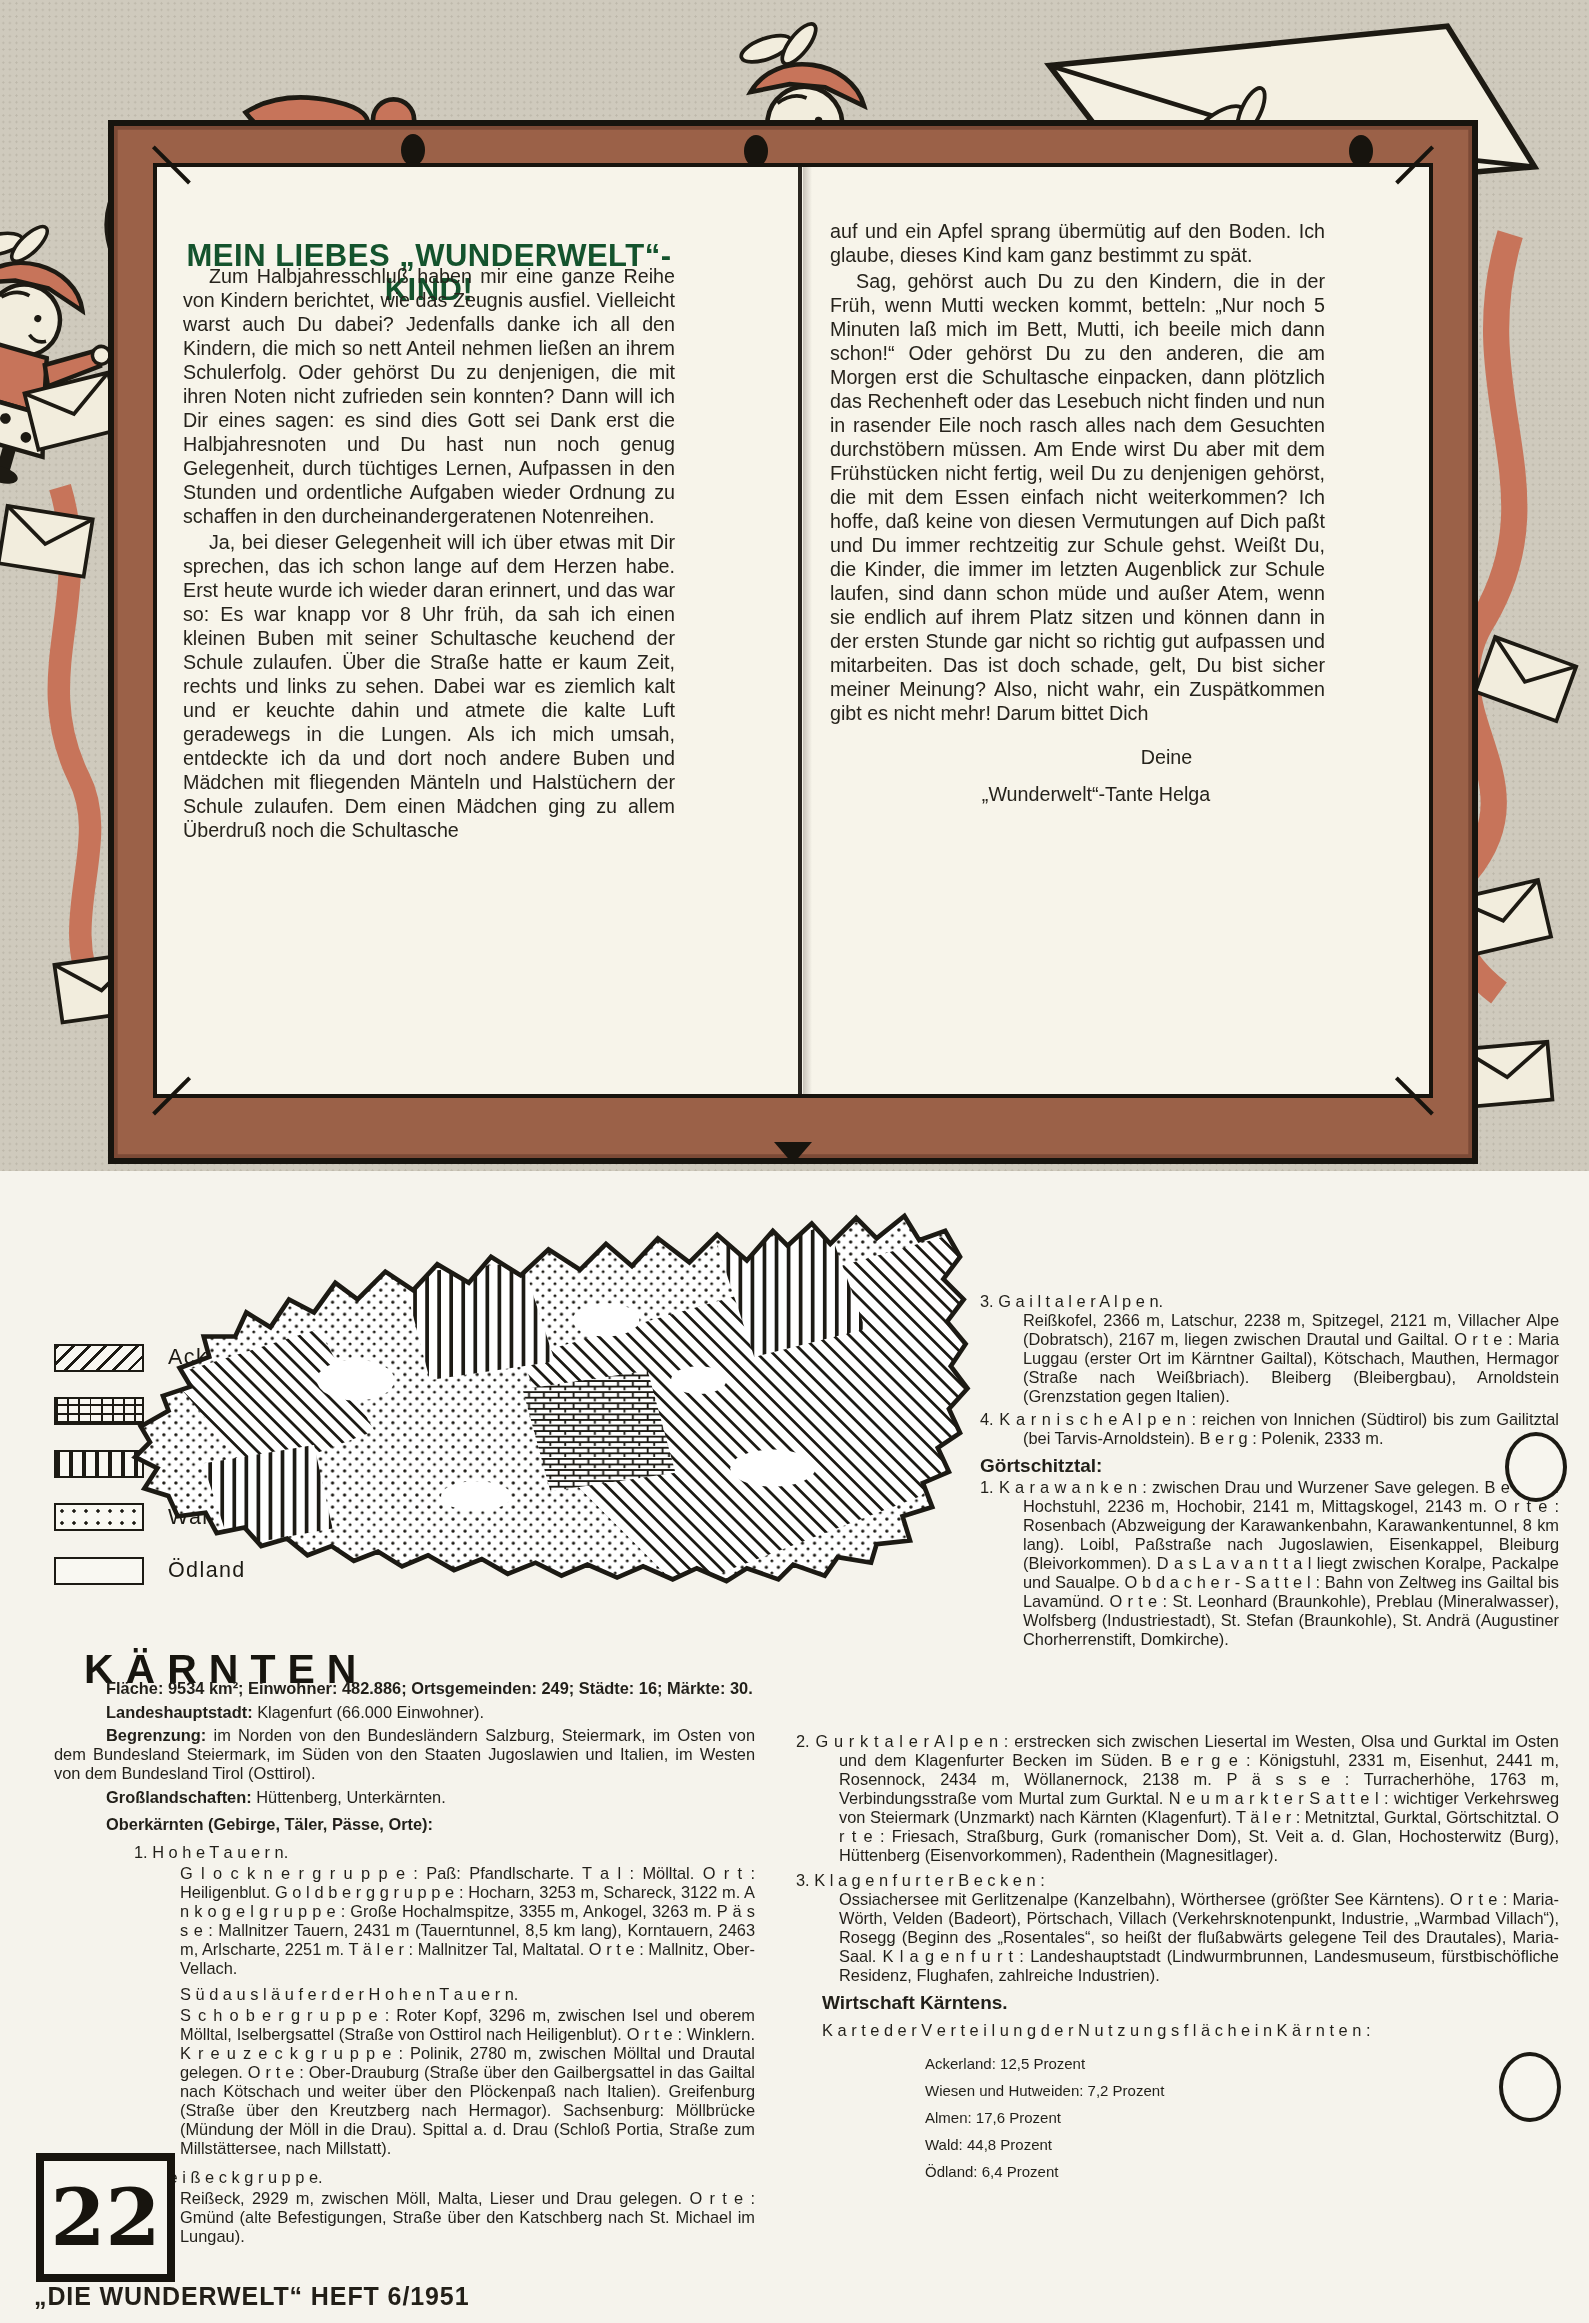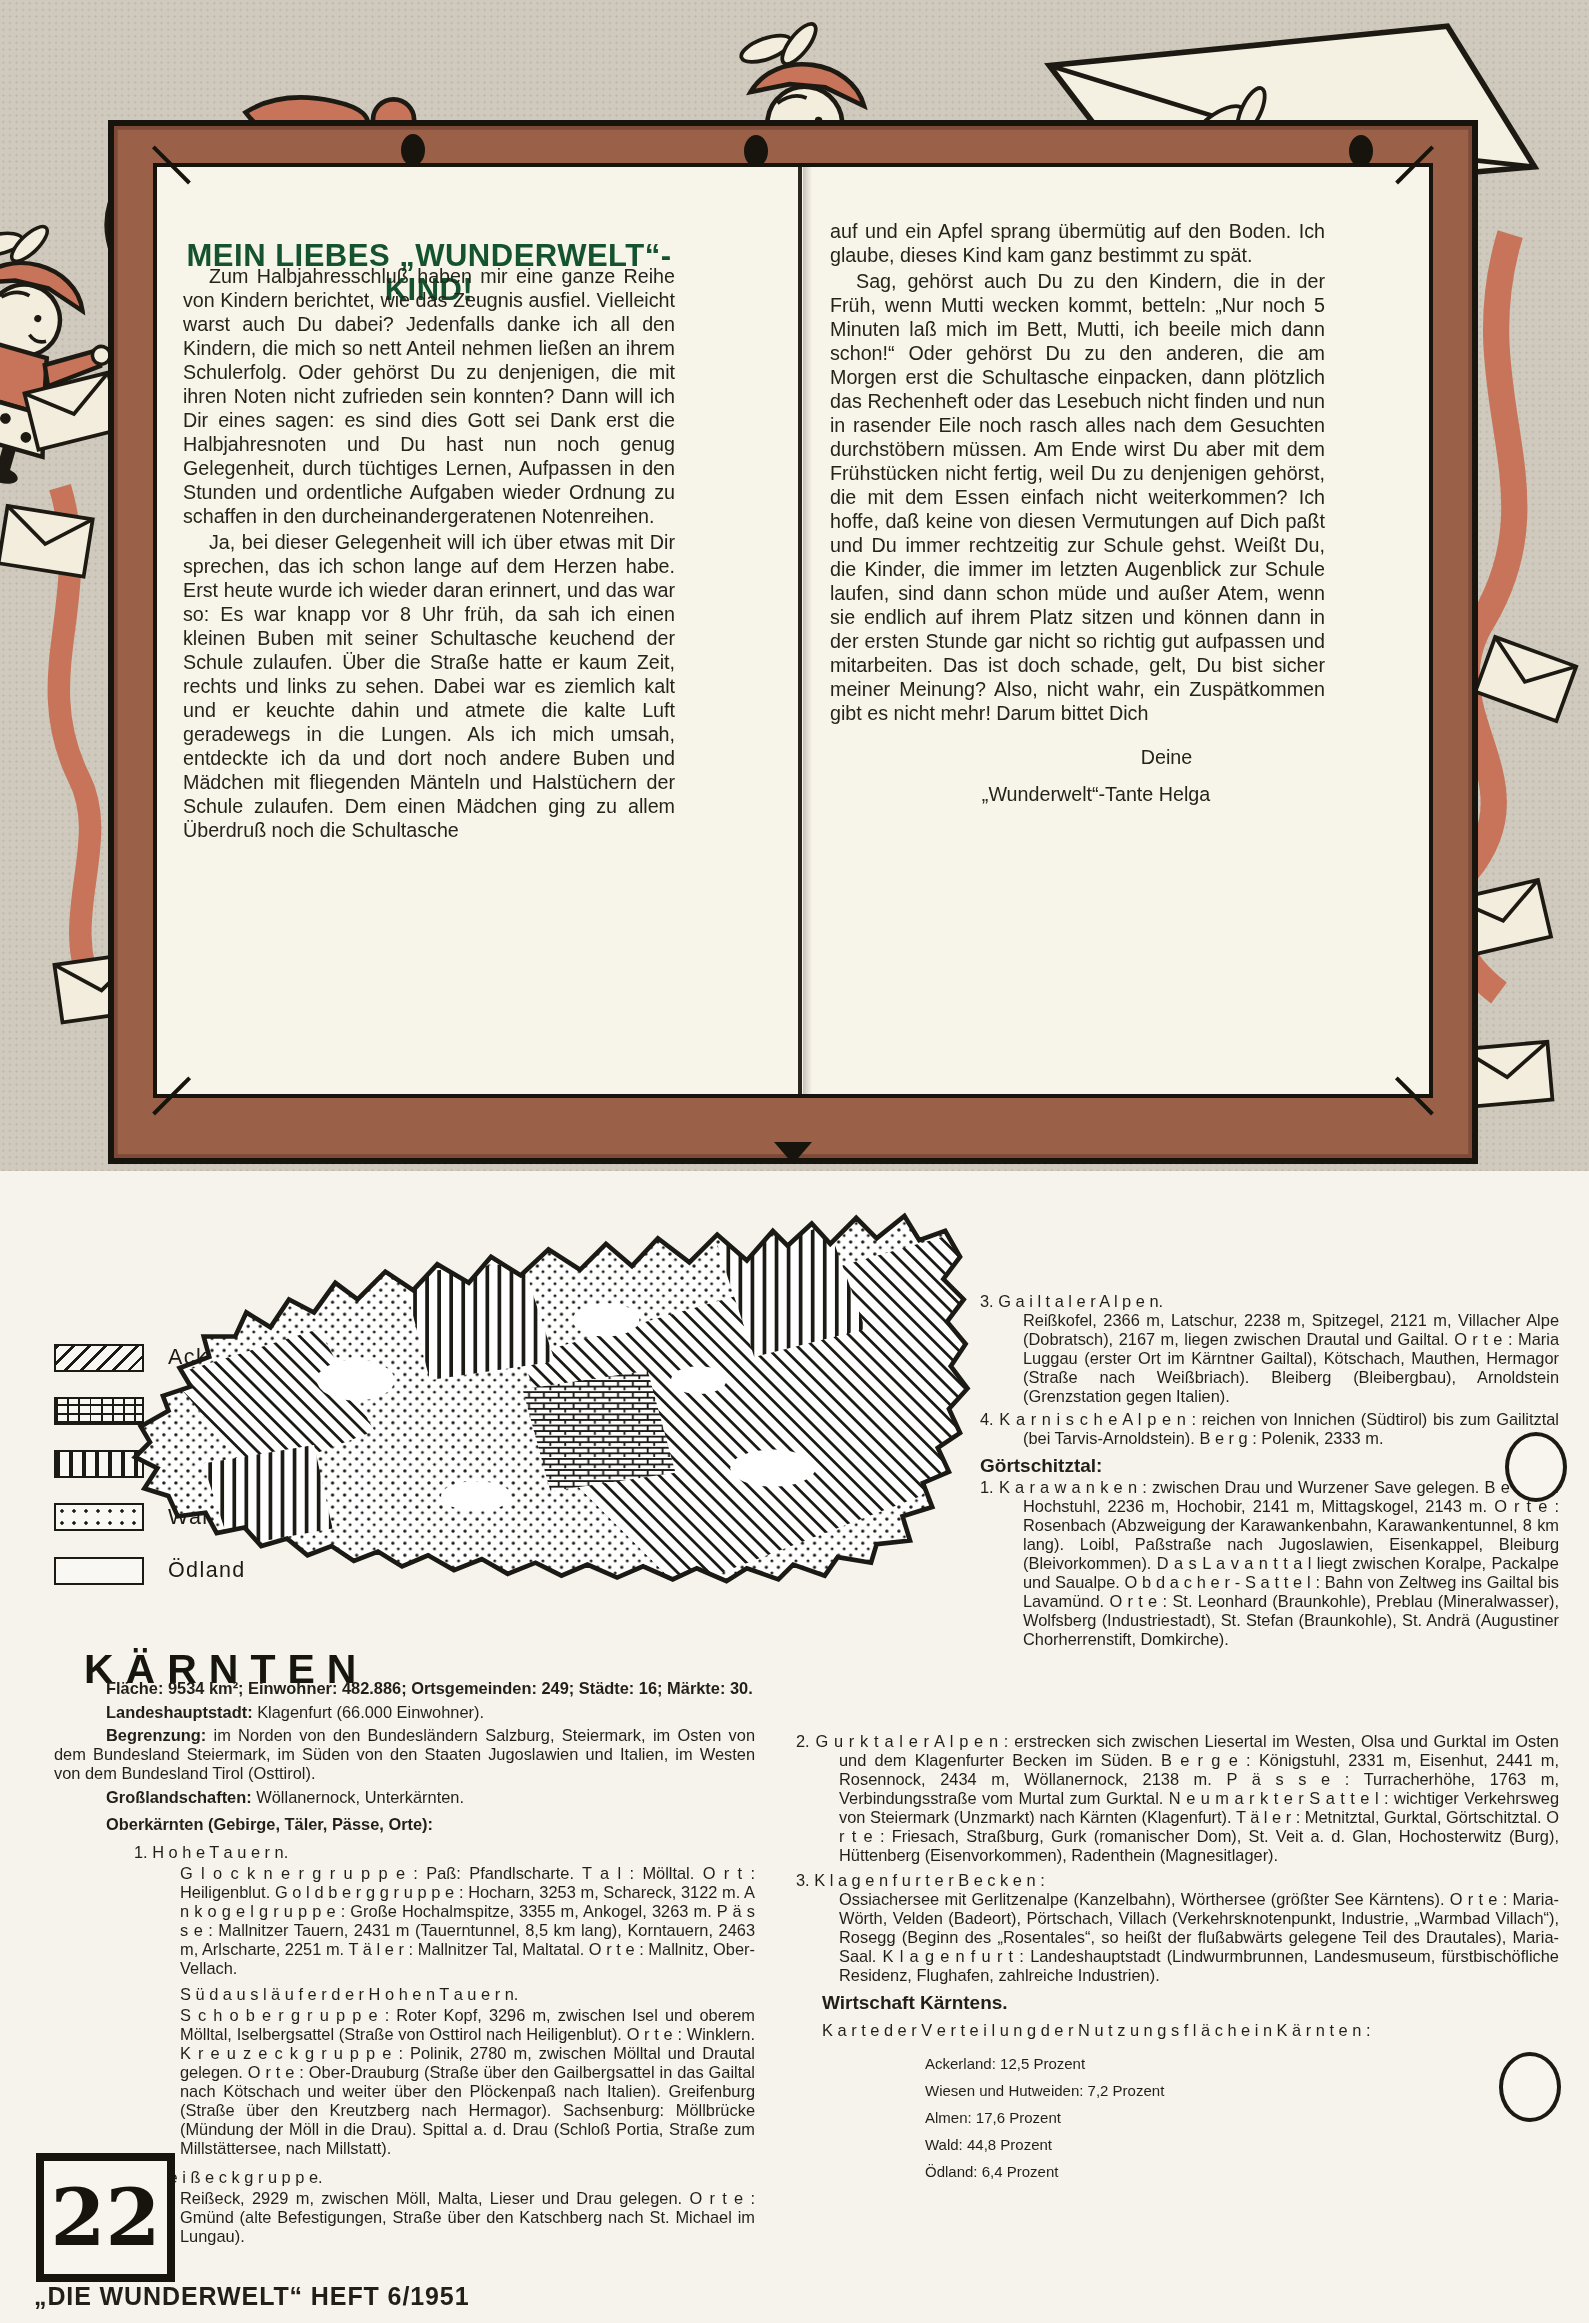--- a/index.html
+++ b/index.html
@@ -246,21 +246,21 @@
         <path d="M18,255 L48,238 L42,222 L72,212 L60,192 L92,180 L86,158 L120,158 L132,132 L158,148 L178,118 L205,132 L228,100 L252,118 L282,88 L312,108 L338,80 L372,100 L396,72 L428,92 L458,64 L492,86 L520,58 L548,82 L576,52 L610,78 L640,48 L672,76 L700,44 L716,60 L742,36 L762,58 L790,30 L812,52 L842,28 L858,54 L886,44 L902,72 L884,96 L906,118 L888,142 L908,166 L892,190 L910,214 L890,236 L902,262 L878,278 L890,304 L862,316 L872,342 L840,352 L848,378 L812,382 L806,402 L770,396 L756,416 L722,404 L706,420 L672,408 L650,422 L618,408 L592,420 L560,406 L532,418 L500,404 L472,416 L444,402 L414,414 L386,398 L356,410 L328,394 L300,406 L274,390 L248,400 L224,384 L198,394 L176,376 L148,384 L130,364 L100,370 L88,348 L58,352 L48,330 L22,322 L36,300 L12,288 L28,272 Z" fill="none" stroke="#1c1a14" stroke-width="5"></path>
       </svg>
     </div>
 
     <h2 id="geo-title">KÄRNTEN</h2>
 
     <div id="geo-left">
       <p class="facts b">Fläche: 9534 km²; Einwohner: 482.886; Ortsgemeinden: 249; Städte: 16; Märkte: 30.</p>
       <p class="facts"><span class="b">Landeshauptstadt:</span><span> Klagenfurt (66.000 Einwohner).</span></p>
       <p class="facts"><span class="b">Begrenzung:</span><span> im Norden von den Bundesländern Salzburg, Steiermark, im Osten von dem Bundesland Steiermark, im Süden von den Staaten Jugoslawien und Italien, im Westen von dem Bundesland Tirol (Osttirol).</span></p>
-      <p class="facts"><span class="b">Großlandschaften:</span><span> Wöllanernock, Unterkärnten.</span></p>
+      <p class="facts"><span class="b">Großlandschaften:</span><span> Hüttenberg, Unterkärnten.</span></p>
       <p class="heading-line b">Oberkärnten (Gebirge, Täler, Pässe, Orte):</p>
       <p class="sec-head">1. H o h e  T a u e r n.</p>
       <p class="sec-para">G l o c k n e r g r u p p e :  Paß: Pfandlscharte. T a l :  Mölltal. O r t :  Heiligenblut. G o l d b e r g g r u p p e :  Hocharn, 3253 m, Schareck, 3122 m. A n k o g e l g r u p p e :  Große Hochalmspitze, 3355 m, Ankogel, 3263 m. P ä s s e :  Mallnitzer Tauern, 2431 m (Tauerntunnel, 8,5 km lang), Korntauern, 2463 m, Arlscharte, 2251 m. T ä l e r :  Mallnitzer Tal, Maltatal. O r t e :  Mallnitz, Ober-Vellach.</p>
       <p class="sub-head">S ü d a u s l ä u f e r  d e r  H o h e n  T a u e r n.</p>
       <p class="sec-para">S c h o b e r g r u p p e :  Roter Kopf, 3296 m, zwischen Isel und oberem Mölltal, Iselbergsattel (Straße von Osttirol nach Heiligenblut). O r t e :  Winklern. K r e u z e c k g r u p p e :  Polinik, 2780 m, zwischen Mölltal und Drautal gelegen. O r t e :  Ober-Drauburg (Straße über den Gailbergsattel in das Gailtal nach Kötschach und weiter über den Plöckenpaß nach Italien). Greifenburg (Straße über den Kreutzberg nach Hermagor). Sachsenburg: Möllbrücke (Mündung der Möll in die Drau). Spittal a. d. Drau (Schloß Portia, Straße zum Millstättersee, nach Millstatt).</p>
       <p class="sec-head">2. R e i ß e c k g r u p p e.</p>
       <p class="sec-para">Reißeck, 2929 m, zwischen Möll, Malta, Lieser und Drau gelegen. O r t e :  Gmünd (alte Befestigungen, Straße über den Katschberg nach St. Michael im Lungau).</p>
     </div>
 
     <div id="geo-right-narrow" class="geo-col">

